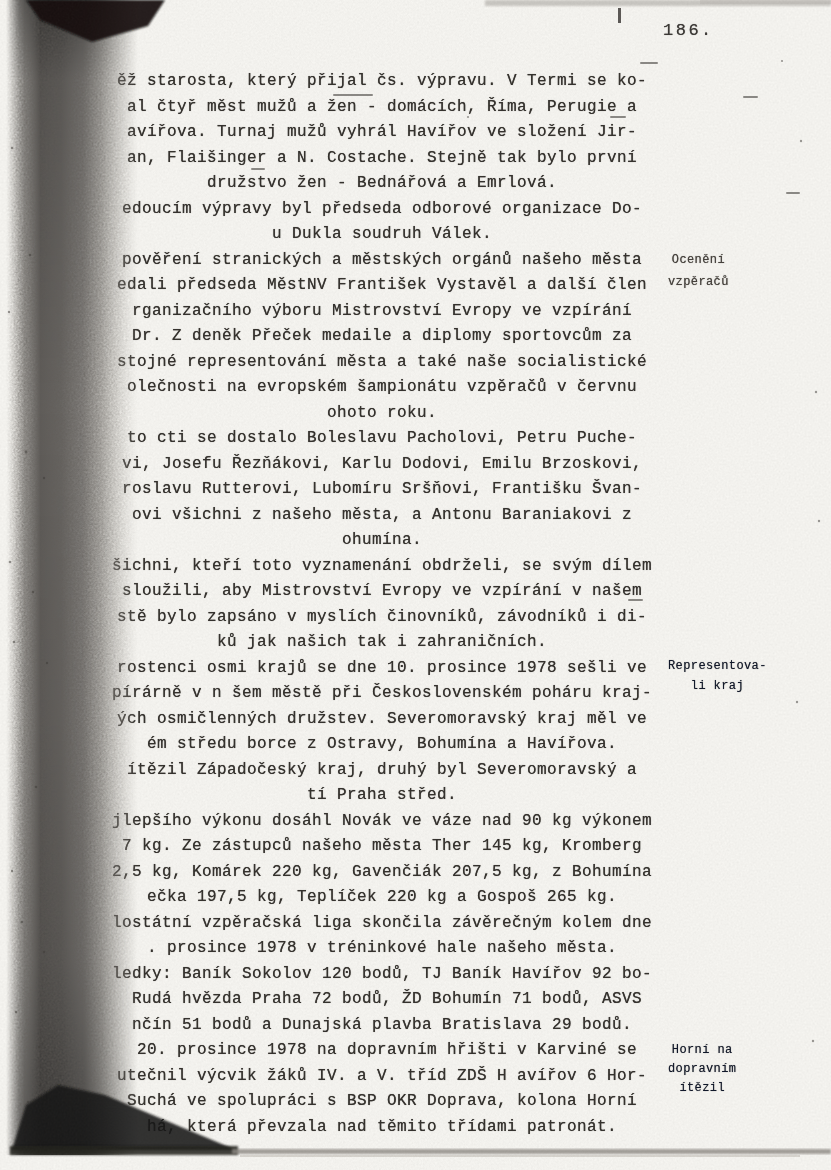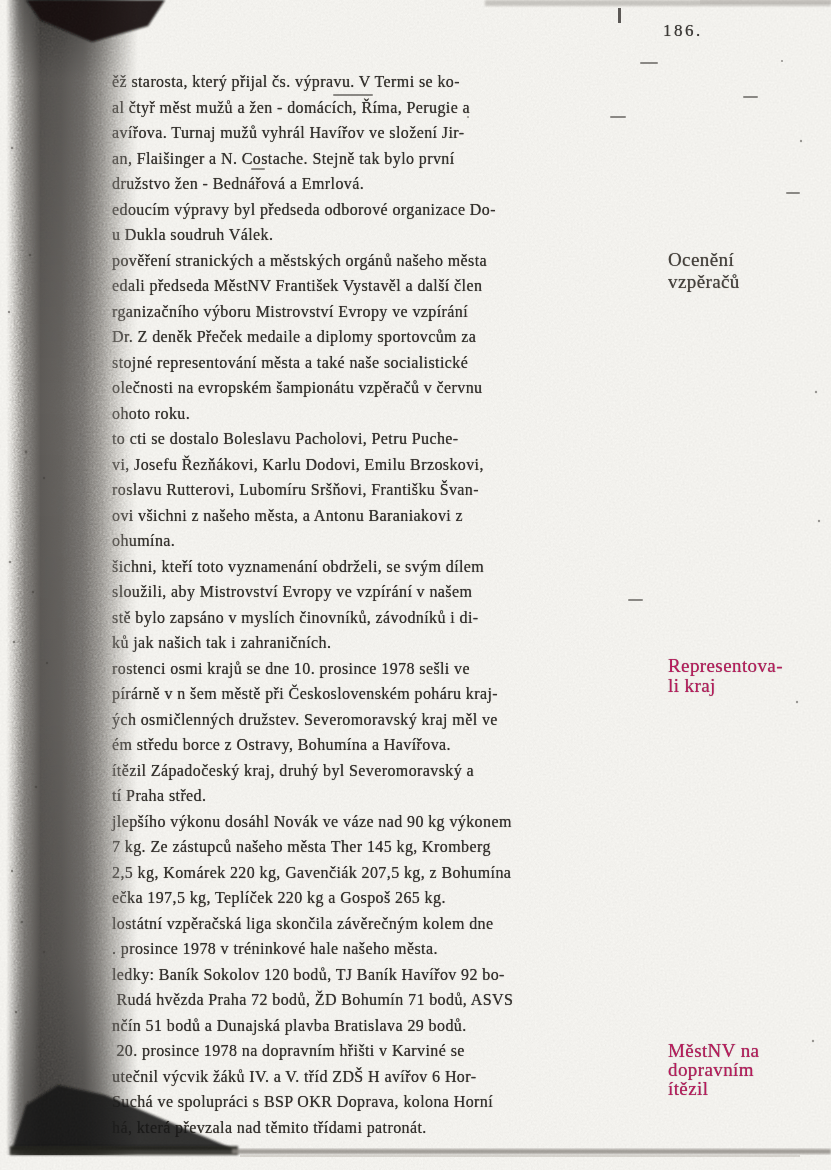--- a/index.html
+++ b/index.html
@@ -2,40 +2,41 @@
 <html lang="cs"><head>
 <meta charset="utf-8">
 <title>Scanned page 186</title>
 <style>
   html,body{margin:0;padding:0;background:#dcdad6;}
   .page{
     position:relative;
     width:831px;height:1170px;
     background:#f6f5f1;
     overflow:hidden;
-    font-family:Liberation Serif, serif;
+    font-family:Liberation Mono, monospace;
+    text-align:center;
   }
   .page-number{
     position:absolute;left:663px;top:21px;z-index:1;
     font-size:17px;line-height:20px;letter-spacing:2.5px;
     color:#3c3936;text-shadow:0 0 .7px rgba(60,57,54,.85);
     white-space:pre;
   }
   .body-text{position:absolute;left:112px;top:69px;z-index:1;}
   .tline{
     height:25.5px;line-height:25.5px;
     font-size:16px;letter-spacing:.4px;white-space:pre;
     color:#34312d;text-shadow:0 0 .7px rgba(52,49,45,.85);
   }
   .margin-note{position:absolute;left:668px;z-index:1;}
   .margin-note div{
-    font-size:19px;line-height:var(--lh,22px);letter-spacing:.4px;
+    font-size:12px;line-height:var(--lh,22px);letter-spacing:.4px;
     white-space:pre;color:#45413c;text-shadow:0 0 .8px rgba(69,65,60,.8);
   }
-  .margin-note.faint div{color:#be185d;}
+  .margin-note.faint div{color:#0f172a;}
   .artifacts{position:absolute;left:0;top:0;z-index:2;pointer-events:none;}
 </style>
 </head>
 <body>
 
 <div class="page" style="background: rgb(246, 245, 241);">
 
   <div class="page-number">186.</div>
 
   <div class="body-text">
@@ -85,21 +86,21 @@
 
   <div class="margin-note" style="top:249px; --lh:22px">
       <div>Ocenění</div>
       <div>vzpěračů</div>
     </div>
   <div class="margin-note faint" style="top:656px; --lh:20px">
       <div>Representova-</div>
       <div>li kraj</div>
     </div>
   <div class="margin-note faint" style="top:1041px; --lh:19px">
-      <div>MěstNV na</div>
+      <div>Horní na</div>
       <div>dopravním</div>
       <div>ítězil</div>
     </div>
 
   <svg class="artifacts" width="831" height="1170" viewBox="0 0 831 1170" aria-hidden="true">
     <defs>
       <linearGradient id="hband" x1="0" y1="0" x2="1" y2="0">
         <stop offset="0" stop-color="#f7f6f3" stop-opacity="0"></stop>
         <stop offset="0.04" stop-color="#cfccc7" stop-opacity="0.25"></stop>
         <stop offset="0.14" stop-color="#7d7a76" stop-opacity="0.75"></stop>

